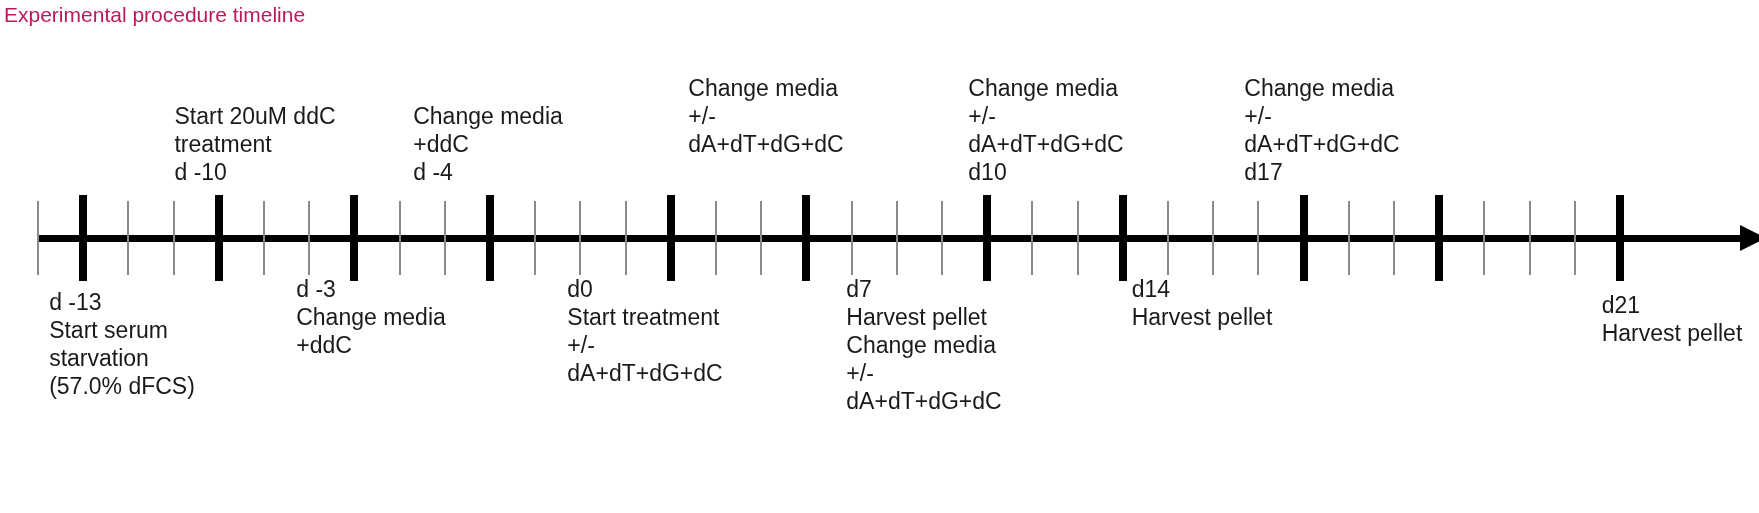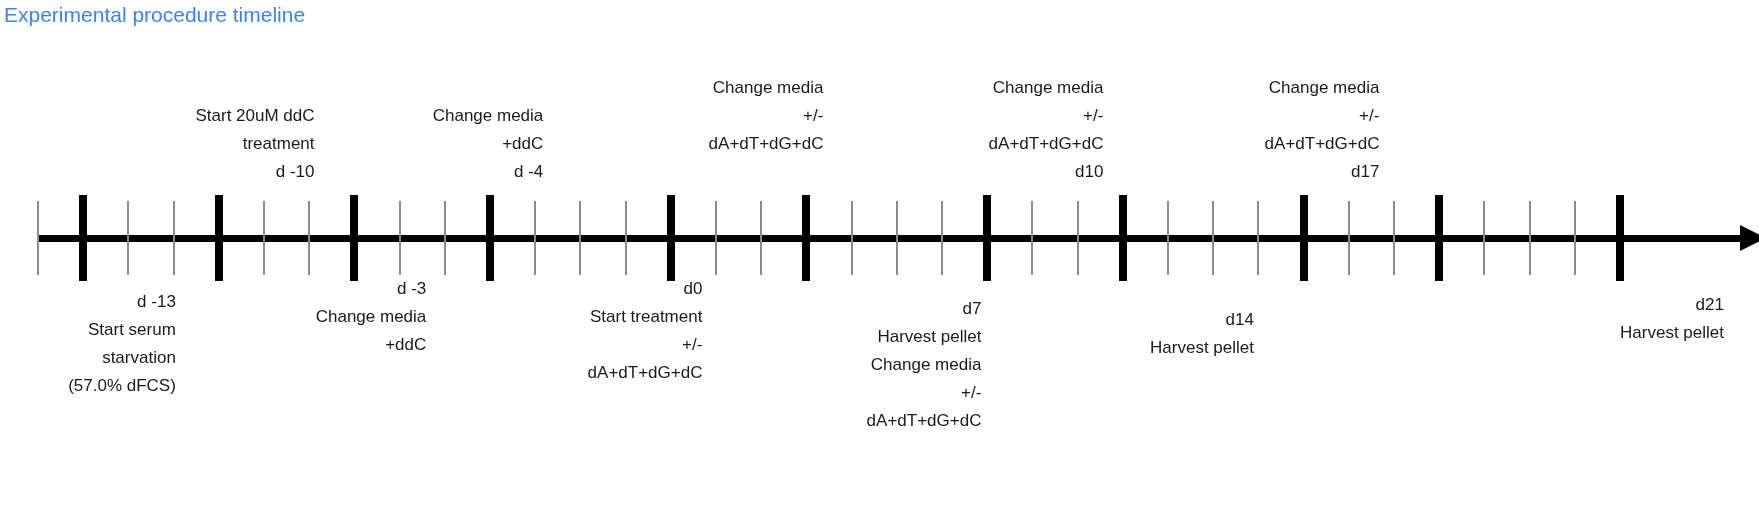--- a/index.html
+++ b/index.html
@@ -19,21 +19,21 @@
     position: relative;
     width: 1759px;
     height: 513px;
   }
   #title {
     position: absolute;
     left: 4px;
     top: 2px;
     font-size: 21px;
     line-height: 26px;
-    color: #3b82f6;
+    color: #be185d;
     white-space: nowrap;
   }
   
   #axis-line {
     position: absolute;
     height: 7px;
     background: #000000;
   }
   #axis-arrow {
     position: absolute;
@@ -52,22 +52,22 @@
     background: #000000;
   }
   .tick.minor {
     width: 2px;
     background: #8a8a8a;
   }
   
   .label-block {
     position: absolute;
     transform: translateX(-50%);
-    text-align: right;
-    font-size: 17px;
+    text-align: left;
+    font-size: 23px;
     line-height: 28px;
     white-space: nowrap;
     color: #1a1a1a;
   }
   .label-block .line {
     display: block;
   }
 </style>
 </head>
 <body>
@@ -157,28 +157,28 @@
         <span class="line">d -3</span>
         <span class="line">Change media</span>
         <span class="line">+ddC</span>
       </div>
       <div class="label-block" style="left: 645px; top: 275px;">
         <span class="line">d0</span>
         <span class="line">Start treatment</span>
         <span class="line">+/-</span>
         <span class="line">dA+dT+dG+dC</span>
       </div>
-      <div class="label-block" style="left: 924px; top: 275px; margin-top: 20px;">
+      <div class="label-block" style="left: 924px; top: 275px;">
         <span class="line">d7</span>
         <span class="line">Harvest pellet</span>
         <span class="line">Change media</span>
         <span class="line">+/-</span>
         <span class="line">dA+dT+dG+dC</span>
       </div>
-      <div class="label-block" style="left: 1202px; top: 275px; margin-top: 31px;">
+      <div class="label-block" style="left: 1202px; top: 275px;">
         <span class="line">d14</span>
         <span class="line">Harvest pellet</span>
       </div>
       <div class="label-block" style="left: 1672px; top: 291px;">
         <span class="line">d21</span>
         <span class="line">Harvest pellet</span>
       </div>
     </div>
 
 </div>

